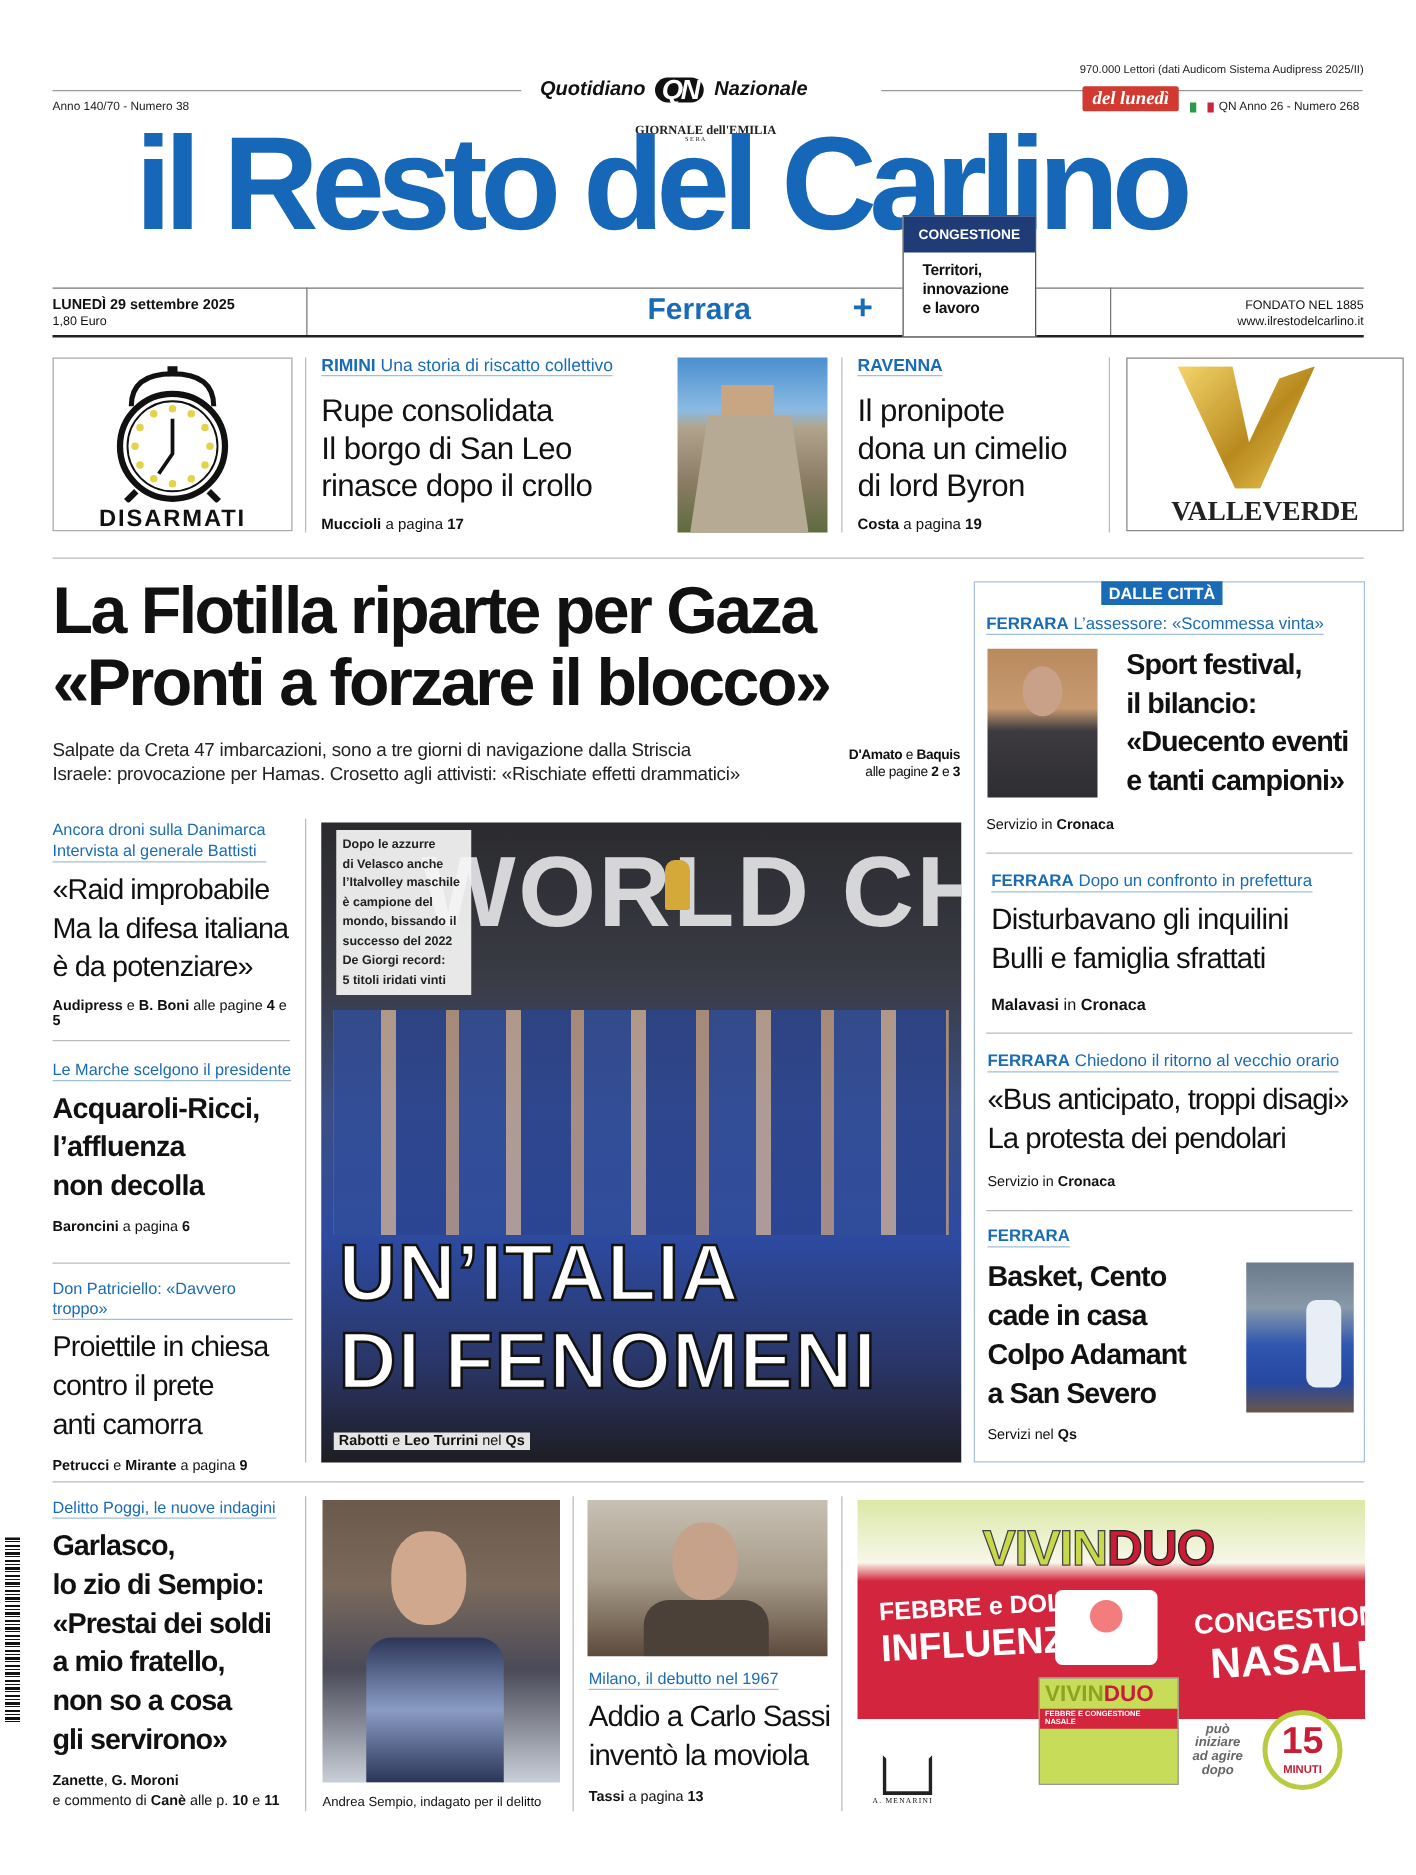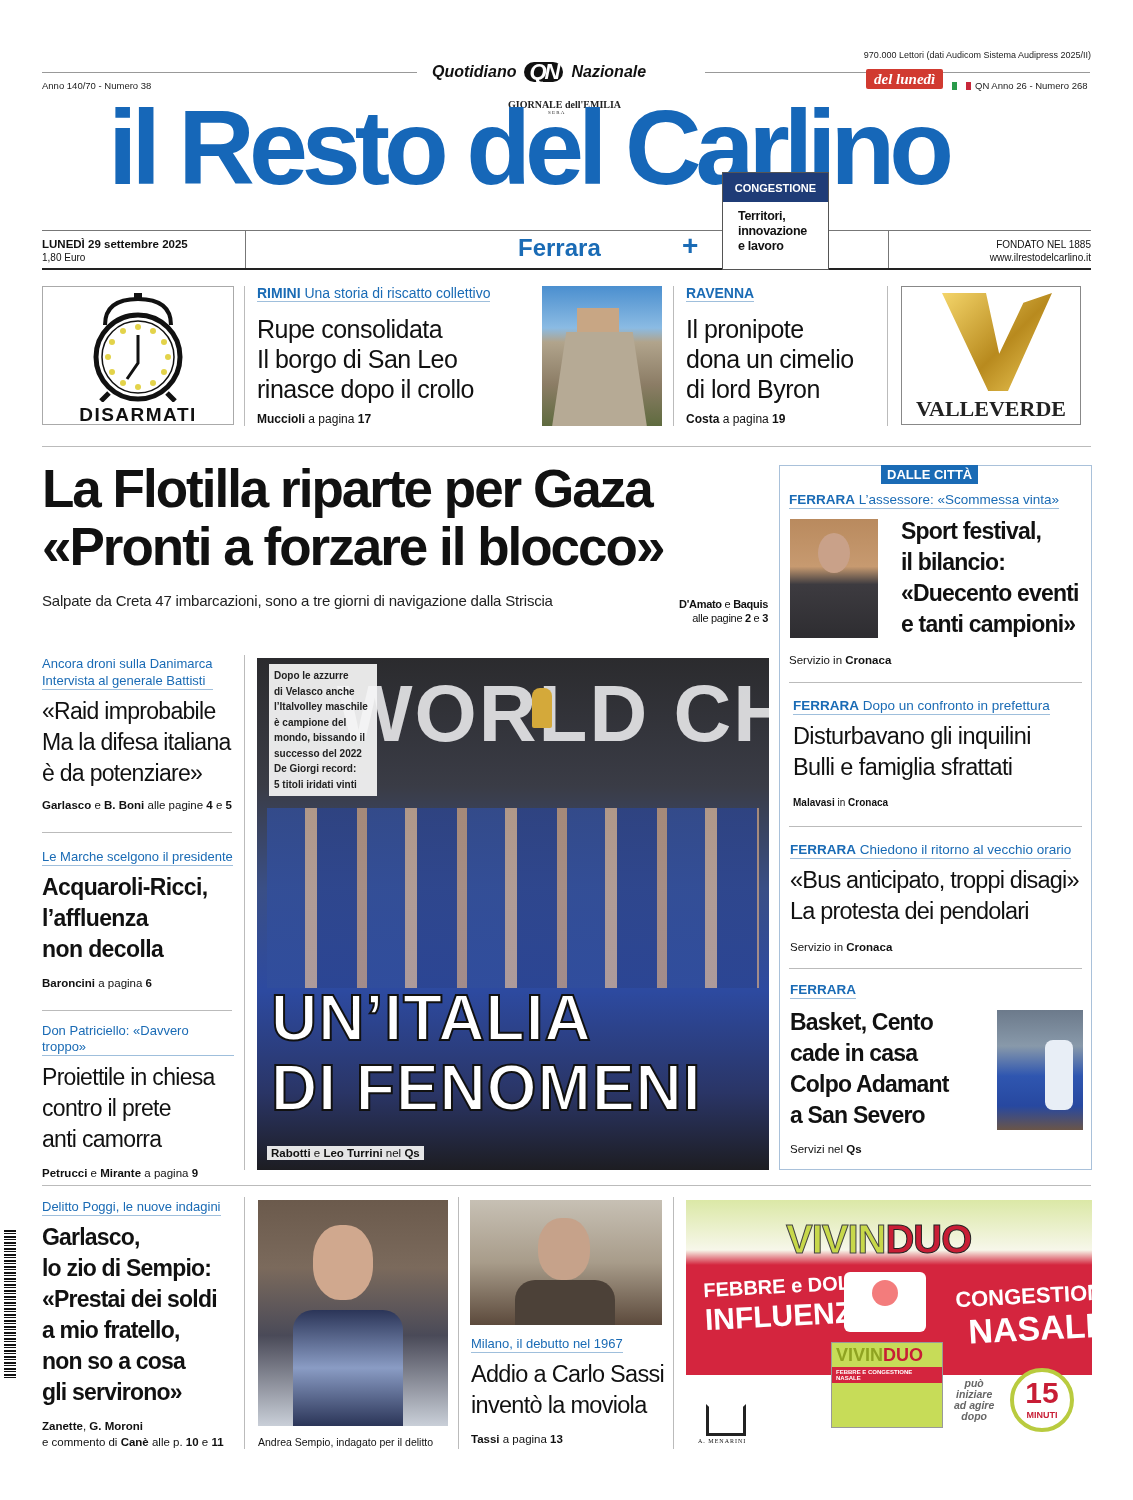--- a/index.html
+++ b/index.html
@@ -108,50 +108,51 @@
 <div class="abs" style="left:686px;top:284px;width:190px">
   <div class="kicker"><b>RAVENNA</b></div>
   <div class="headlight" style="font-size:25px;line-height:30px;margin-top:12px">
     <div>Il pronipote</div>
     <div>dona un cimelio</div>
     <div>di lord Byron</div>
   </div>
   <div class="byline" style="margin-top:8px"><b>Costa</b> <span>a pagina</span> <b>19</b></div>
 </div>
 <div class="vr" style="left:887px;top:286px;height:140px"></div>
-<div class="abs" style="left:901px;top:286px;width:180px;height:139px;border:1px solid #888">
+<div class="abs" style="left:901px;top:286px;width:222px;height:139px;border:1px solid #888">
   <div style="position:absolute;left:40px;top:6px;width:110px;height:98px;background:linear-gradient(135deg,#f4d56a,#b88a1e 55%,#f0cd5c);clip-path:polygon(0 0,40% 0,52% 62%,74% 10%,100% 0,60% 100%,42% 100%)"></div>
   <div style="position:absolute;left:0;right:0;bottom:2px;text-align:center;font-family:'Liberation Serif',serif;font-weight:700;font-size:22px;color:#222">VALLEVERDE</div>
 </div>
 
 <div class="hr" style="left:42px;top:446px;width:1049px"></div>
 
 <div class="abs headbold" style="left:42px;top:460px;font-size:53px;line-height:58px;letter-spacing:-2px;white-space:nowrap">
   <div>La Flotilla riparte per Gaza</div>
   <div>«Pronti a forzare il blocco»</div>
 </div>
 <div class="abs" style="left:42px;top:591px;font-size:15px;line-height:19px;color:#222;letter-spacing:-0.2px">
   <div>Salpate da Creta 47 imbarcazioni, sono a tre giorni di navigazione dalla Striscia</div>
+  <div>Israele: provocazione per Hamas. Crosetto agli attivisti: «Rischiate effetti drammatici»</div>
 </div>
 <div class="abs" style="left:650px;top:597px;width:118px;text-align:right;font-size:11px;line-height:14px;letter-spacing:-0.3px">
   <div><b>D'Amato</b> <span>e</span> <b>Baquis</b></div>
   <div><span>alle pagine</span> <b>2</b> <span>e</span> <b>3</b></div>
 </div>
 
 <div class="abs" style="left:42px;top:655px;width:192px">
   <div class="kicker" style="font-size:13px;line-height:17px">
     <div>Ancora droni sulla Danimarca</div>
     <div>Intervista al generale Battisti</div>
   </div>
   <div class="headlight" style="font-size:23px;line-height:31px;margin-top:6px;letter-spacing:-0.7px">
     <div>«Raid improbabile</div>
     <div>Ma la difesa italiana</div>
     <div>è da potenziare»</div>
   </div>
-  <div class="byline" style="margin-top:10px;font-size:11.5px"><b>Garlasco</b> <span>e</span> <b>B. Boni</b> <span>alle pagine</span> <b>4</b> <span>e</span> <b>5</b></div>
+  <div class="byline" style="margin-top:10px;font-size:11.5px"><b>Audipress</b> <span>e</span> <b>B. Boni</b> <span>alle pagine</span> <b>4</b> <span>e</span> <b>5</b></div>
 </div>
 <div class="hr" style="left:42px;top:832px;width:190px"></div>
 
 <div class="abs" style="left:42px;top:847px;width:192px">
   <div class="kicker" style="font-size:13px">Le Marche scelgono il presidente</div>
   <div class="headbold" style="font-size:23px;line-height:31px;margin-top:6px">
     <div>Acquaroli-Ricci,</div>
     <div>l’affluenza</div>
     <div>non decolla</div>
   </div>
@@ -210,21 +211,21 @@
 </div>
 <div class="abs byline" style="left:789px;top:654px;font-size:11.5px"><span>Servizio in</span> <b>Cronaca</b></div>
 <div class="hr" style="left:789px;top:682px;width:293px"></div>
 
 <div class="abs" style="left:793px;top:696px;width:295px">
   <div class="kicker" style="font-size:13.5px"><b>FERRARA</b> <span>Dopo un confronto in prefettura</span></div>
   <div class="headlight" style="font-size:23.5px;line-height:31px;margin-top:6px;letter-spacing:-0.6px">
     <div>Disturbavano gli inquilini</div>
     <div>Bulli e famiglia sfrattati</div>
   </div>
-  <div class="byline" style="margin-top:14px;font-size:10px"><b>Malavasi</b> <span>in</span> <b>Cronaca</b></div>
+  <div class="byline" style="margin-top:14px;font-size:13px"><b>Malavasi</b> <span>in</span> <b>Cronaca</b></div>
 </div>
 <div class="hr" style="left:789px;top:826px;width:293px"></div>
 
 <div class="abs" style="left:790px;top:840px;width:295px">
   <div class="kicker" style="font-size:13.5px"><b>FERRARA</b> <span>Chiedono il ritorno al vecchio orario</span></div>
   <div class="headlight" style="font-size:23.5px;line-height:31px;margin-top:6px;letter-spacing:-0.8px">
     <div>«Bus anticipato, troppi disagi»</div>
     <div>La protesta dei pendolari</div>
   </div>
   <div class="byline" style="margin-top:14px;font-size:11.5px"><span>Servizio in</span> <b>Cronaca</b></div>

